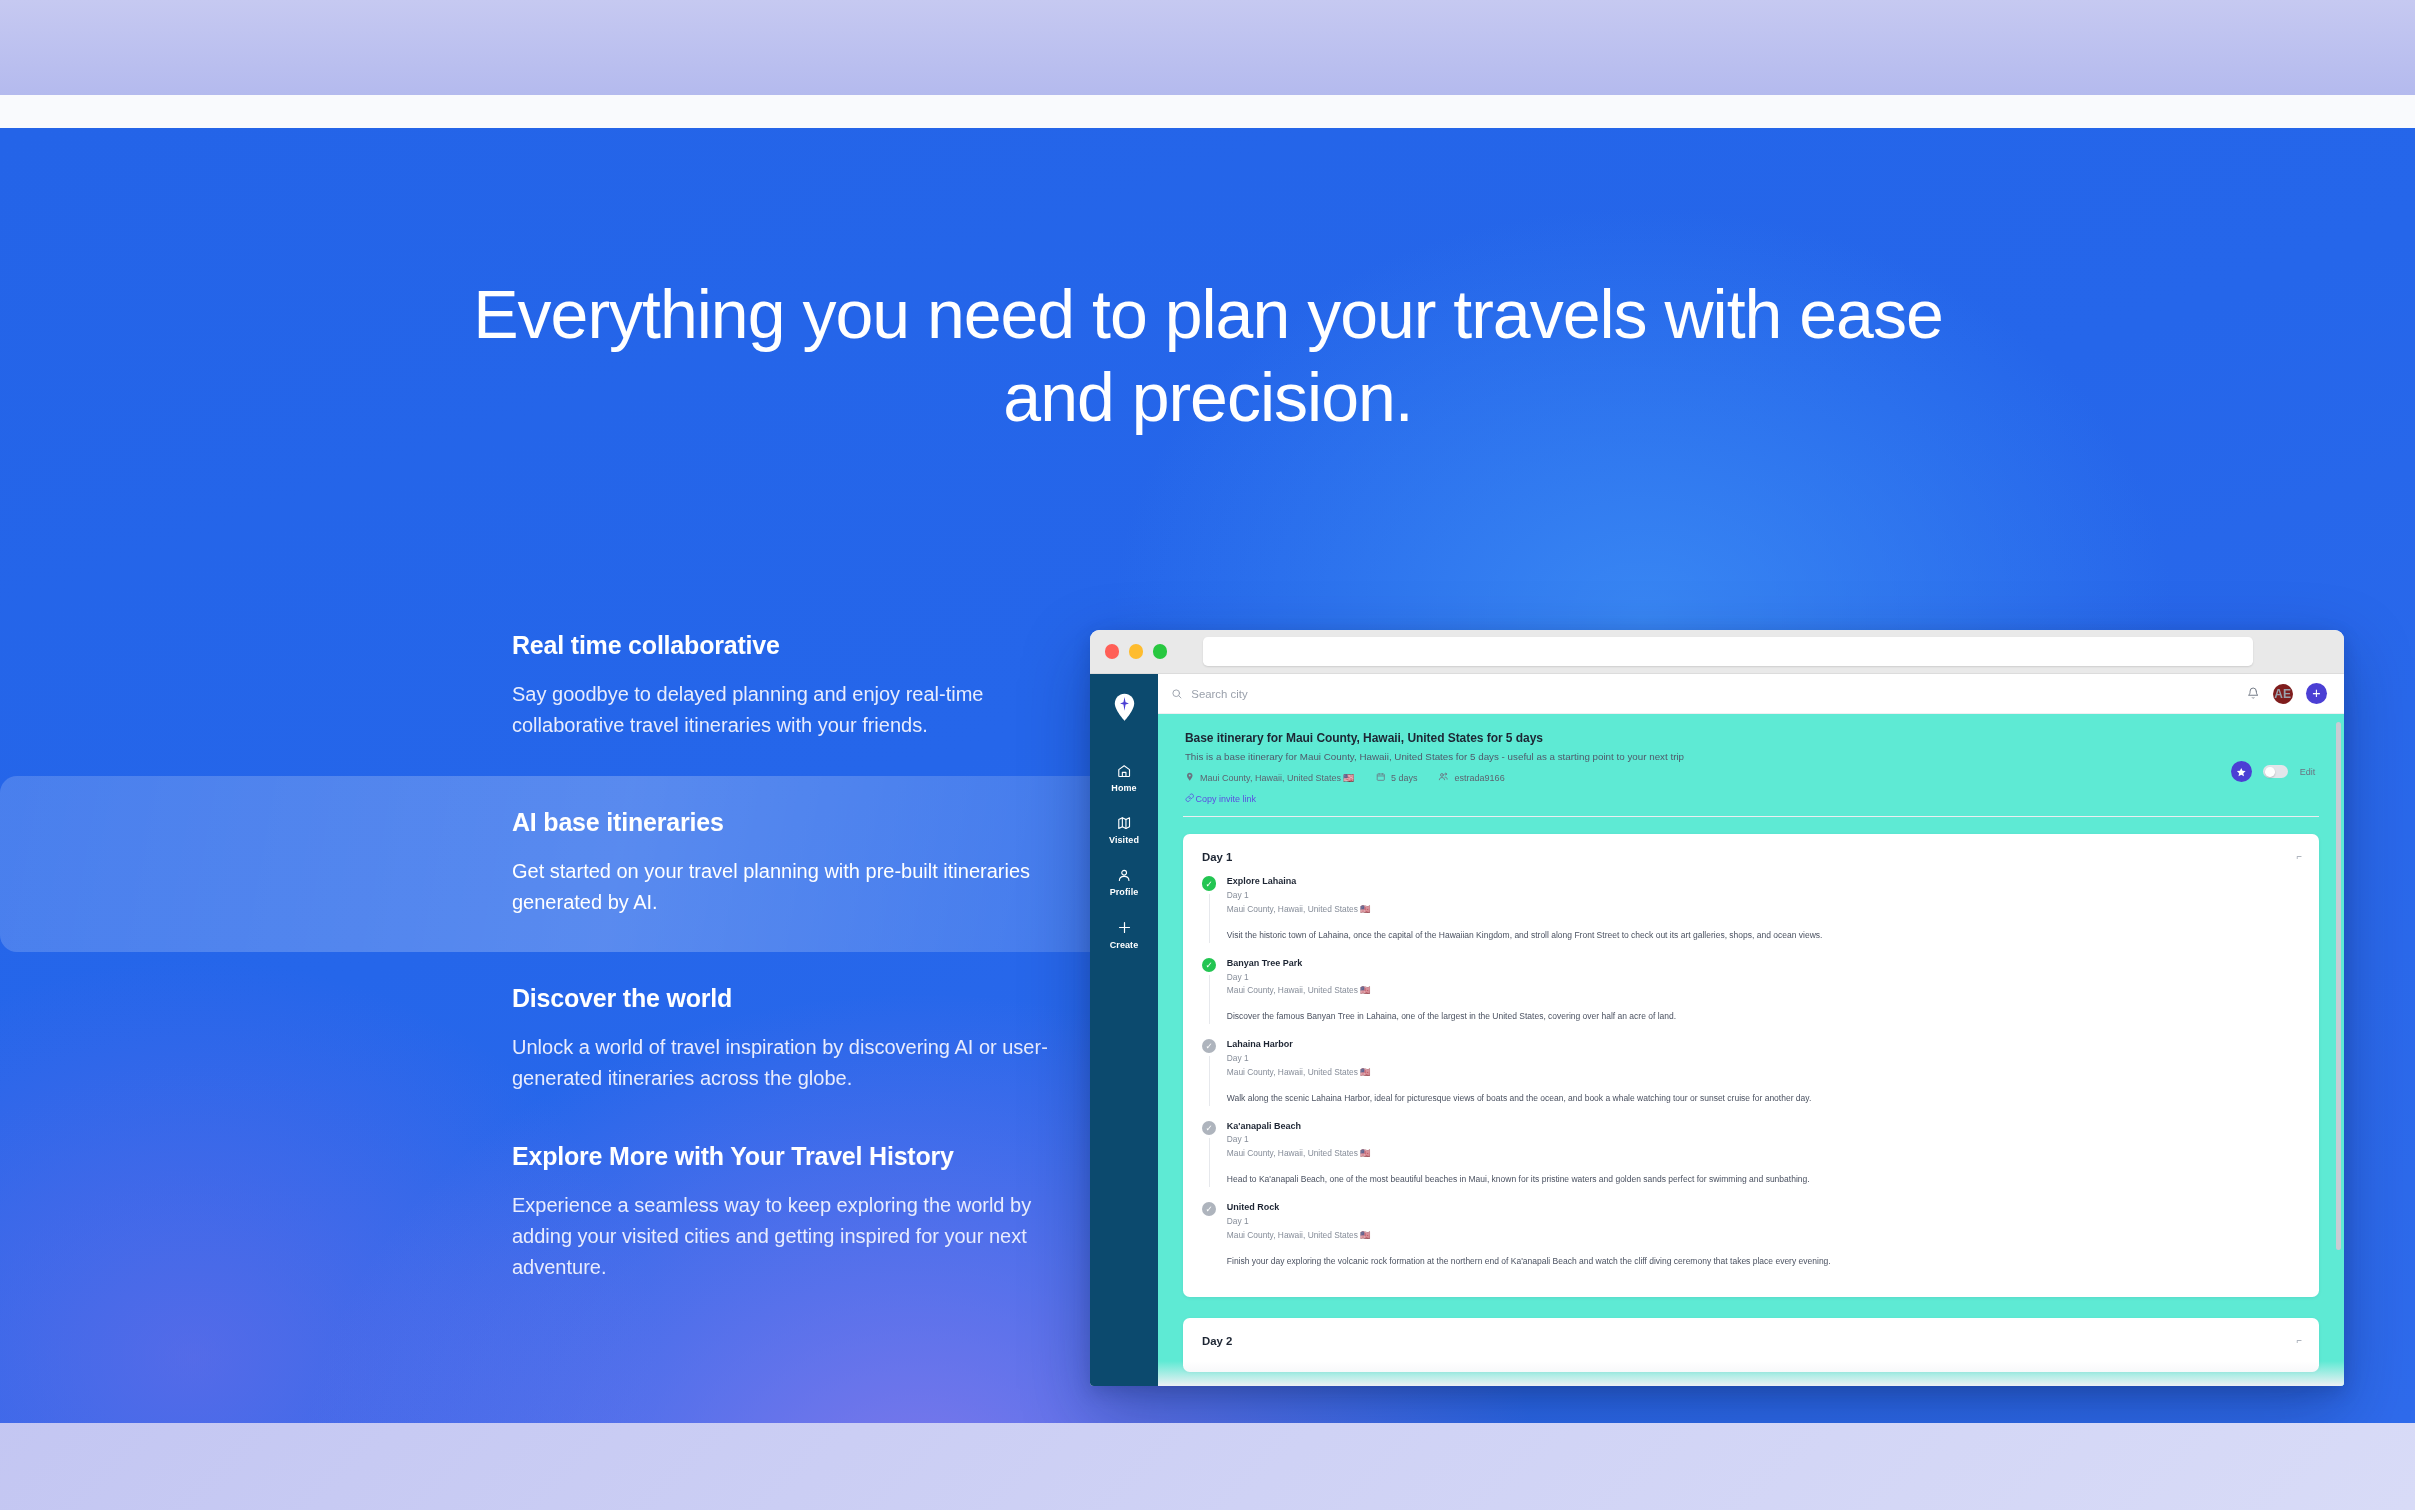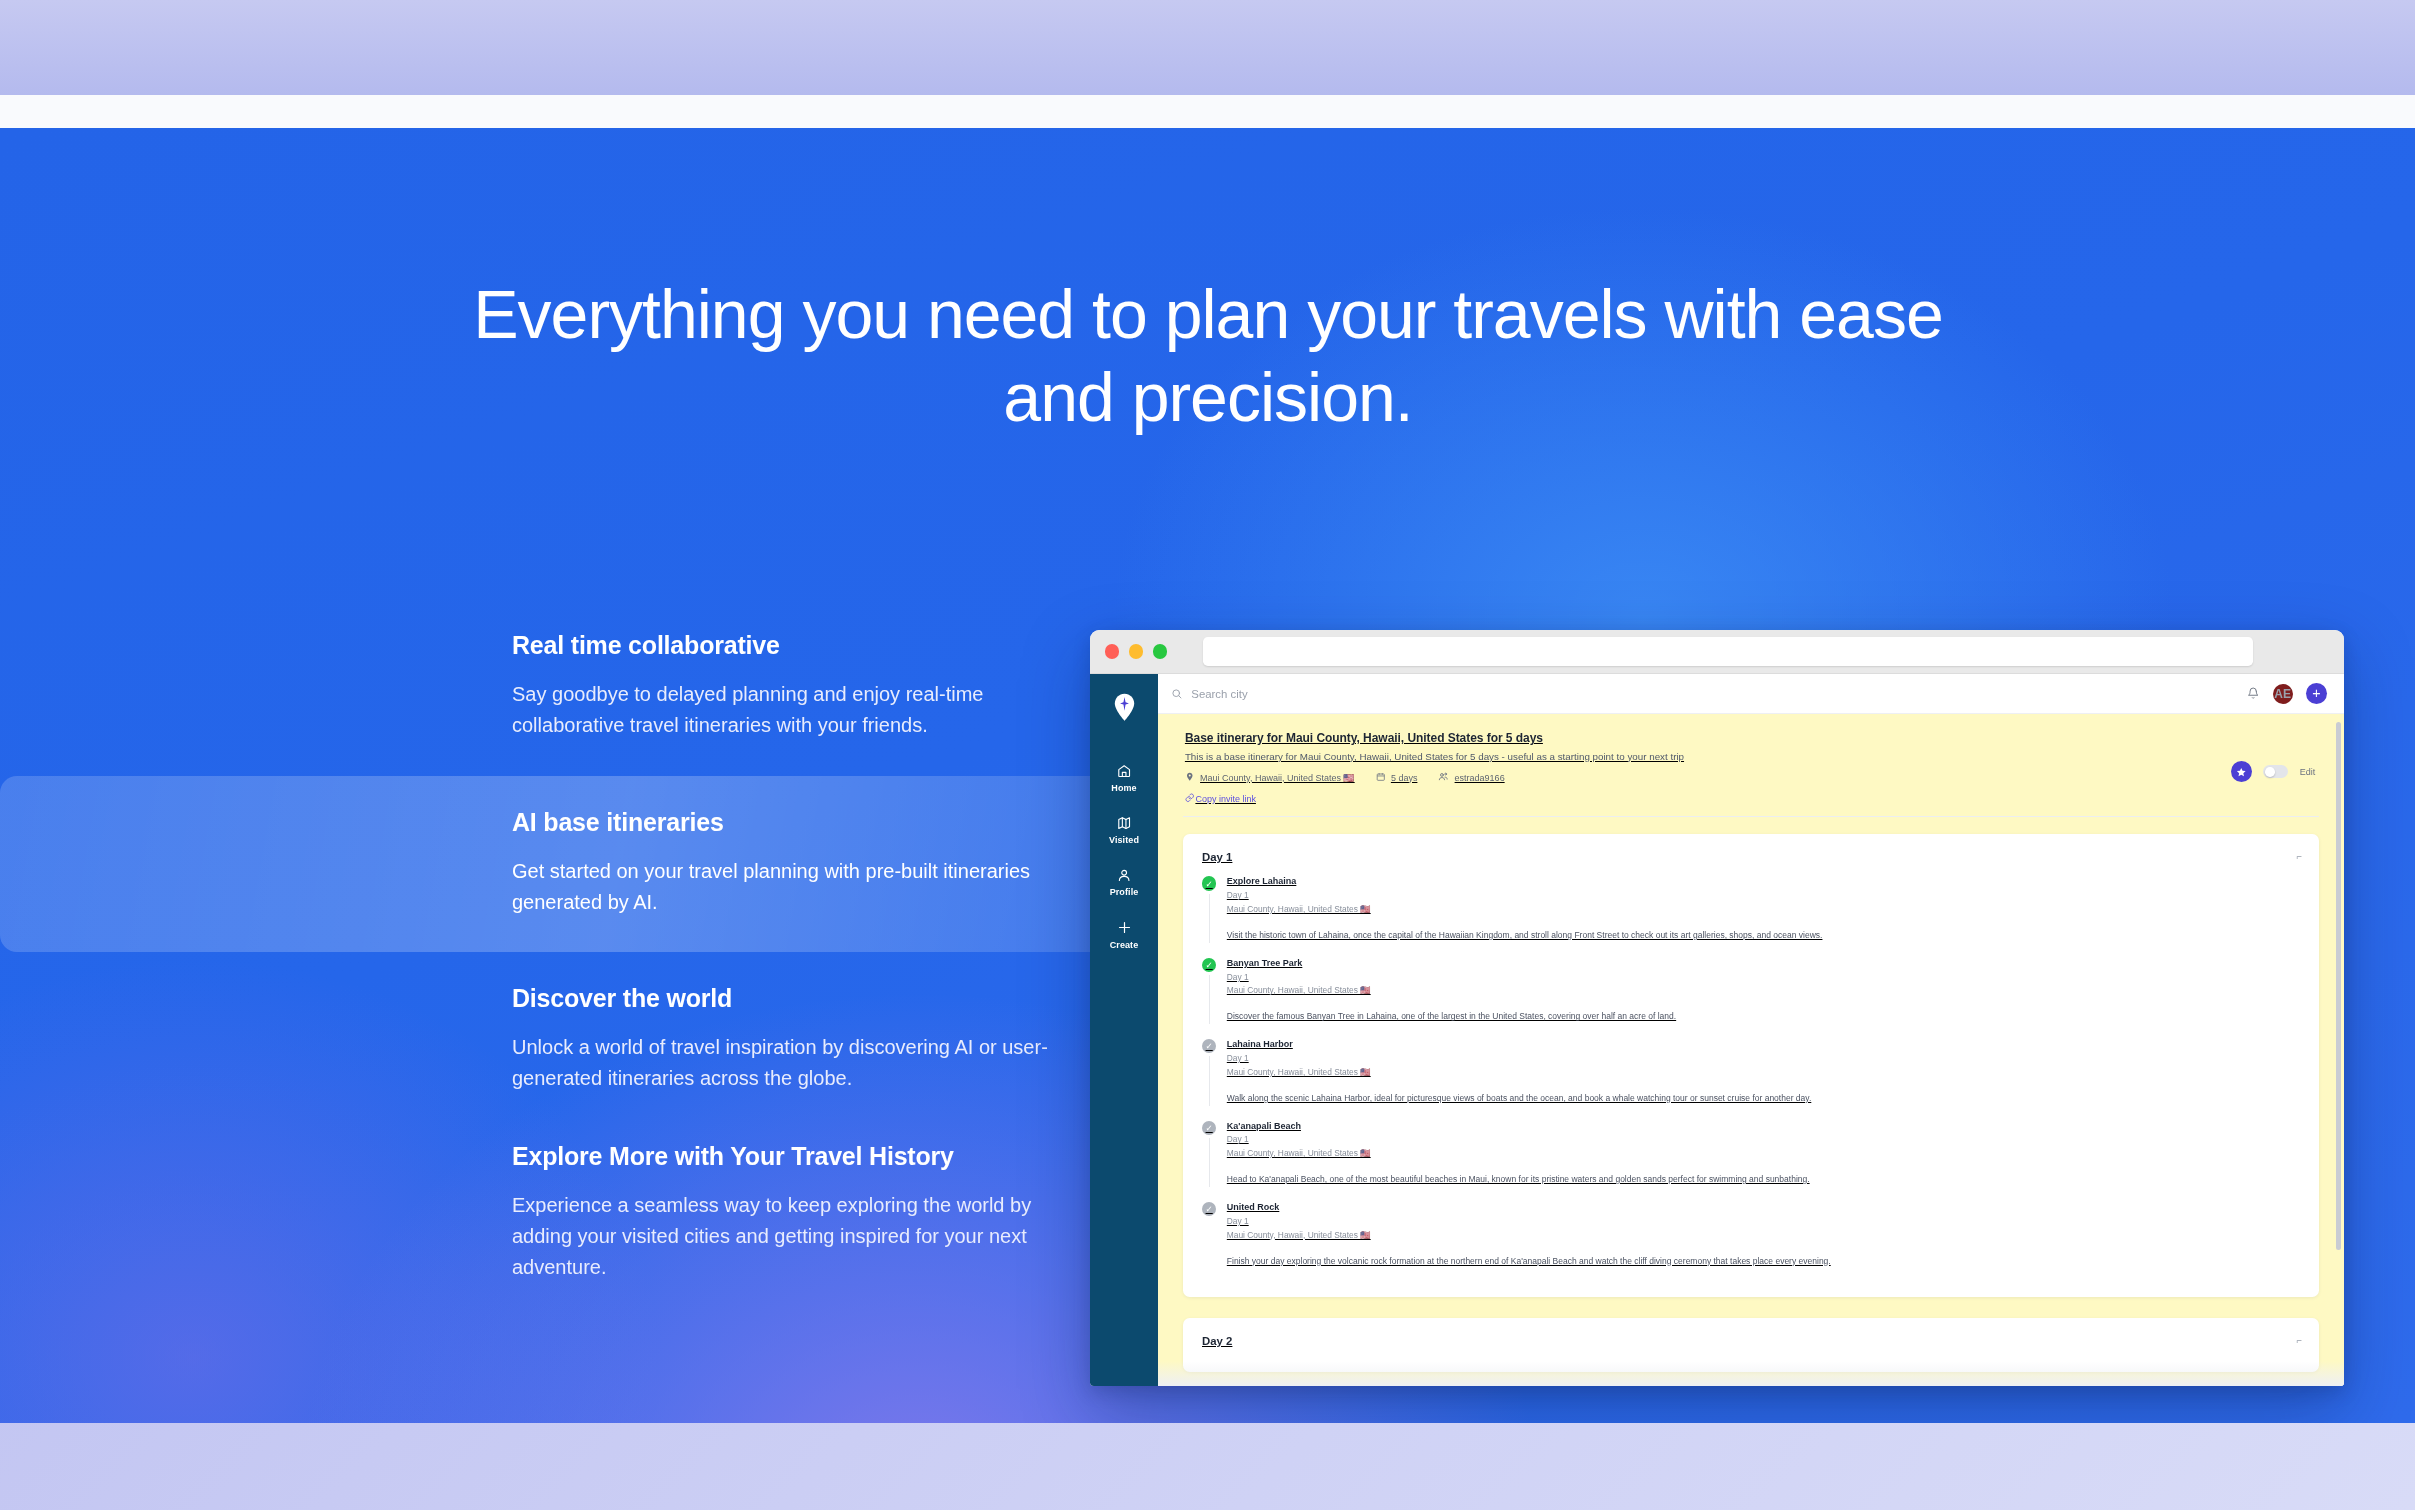--- a/index.html
+++ b/index.html
@@ -105,21 +105,21 @@
     width:20px; height:20px; border-radius:50%; background:#7f1d1d; color:#9aa0ab;
     font-size:12px; font-weight:700; display:flex; align-items:center; justify-content:center;
   }
   .plus-btn {
     width:21px; height:21px; border-radius:50%; background:#4b3fd4; color:#fff;
     display:flex; align-items:center; justify-content:center; font-size:14.3px; line-height:0;
     padding-bottom:1.9px;
   }
 
   
-  .content { flex:1; overflow:hidden; position:relative; background:#fef9c3; padding:13.3px 25px 0 25px;text-decoration:underline; }
+  .content { flex:1; overflow:hidden; position:relative; background:#5eead4; padding:13.3px 25px 0 25px; }
 
   .itin-head { padding:3.8px 1.9px 11.4px; border-bottom:1px solid #eceef1; position:relative; }
   .itin-head h1 { font-size:12px; font-weight:700; color:#1d2533; letter-spacing:-0.05px; }
   .itin-head .sub { font-size:9.8px; color:#50596a; margin-top:5.7px; }
   .meta-row { display:flex; align-items:center; gap:21px; margin-top:9.5px; }
   .meta { display:flex; align-items:center; gap:5.7px; font-size:9px; color:#5d6470; }
   .invite { display:flex; align-items:center; gap:1px; margin-top:9.5px; font-size:9px; color:#5b4ee0; cursor:pointer; }
   .head-actions { position:absolute; right:3.8px; top:34px; display:flex; align-items:center; gap:11.4px; }
   .star-btn {
     width:21px; height:21px; border-radius:50%; background:#4b3fd4; color:#fff;

